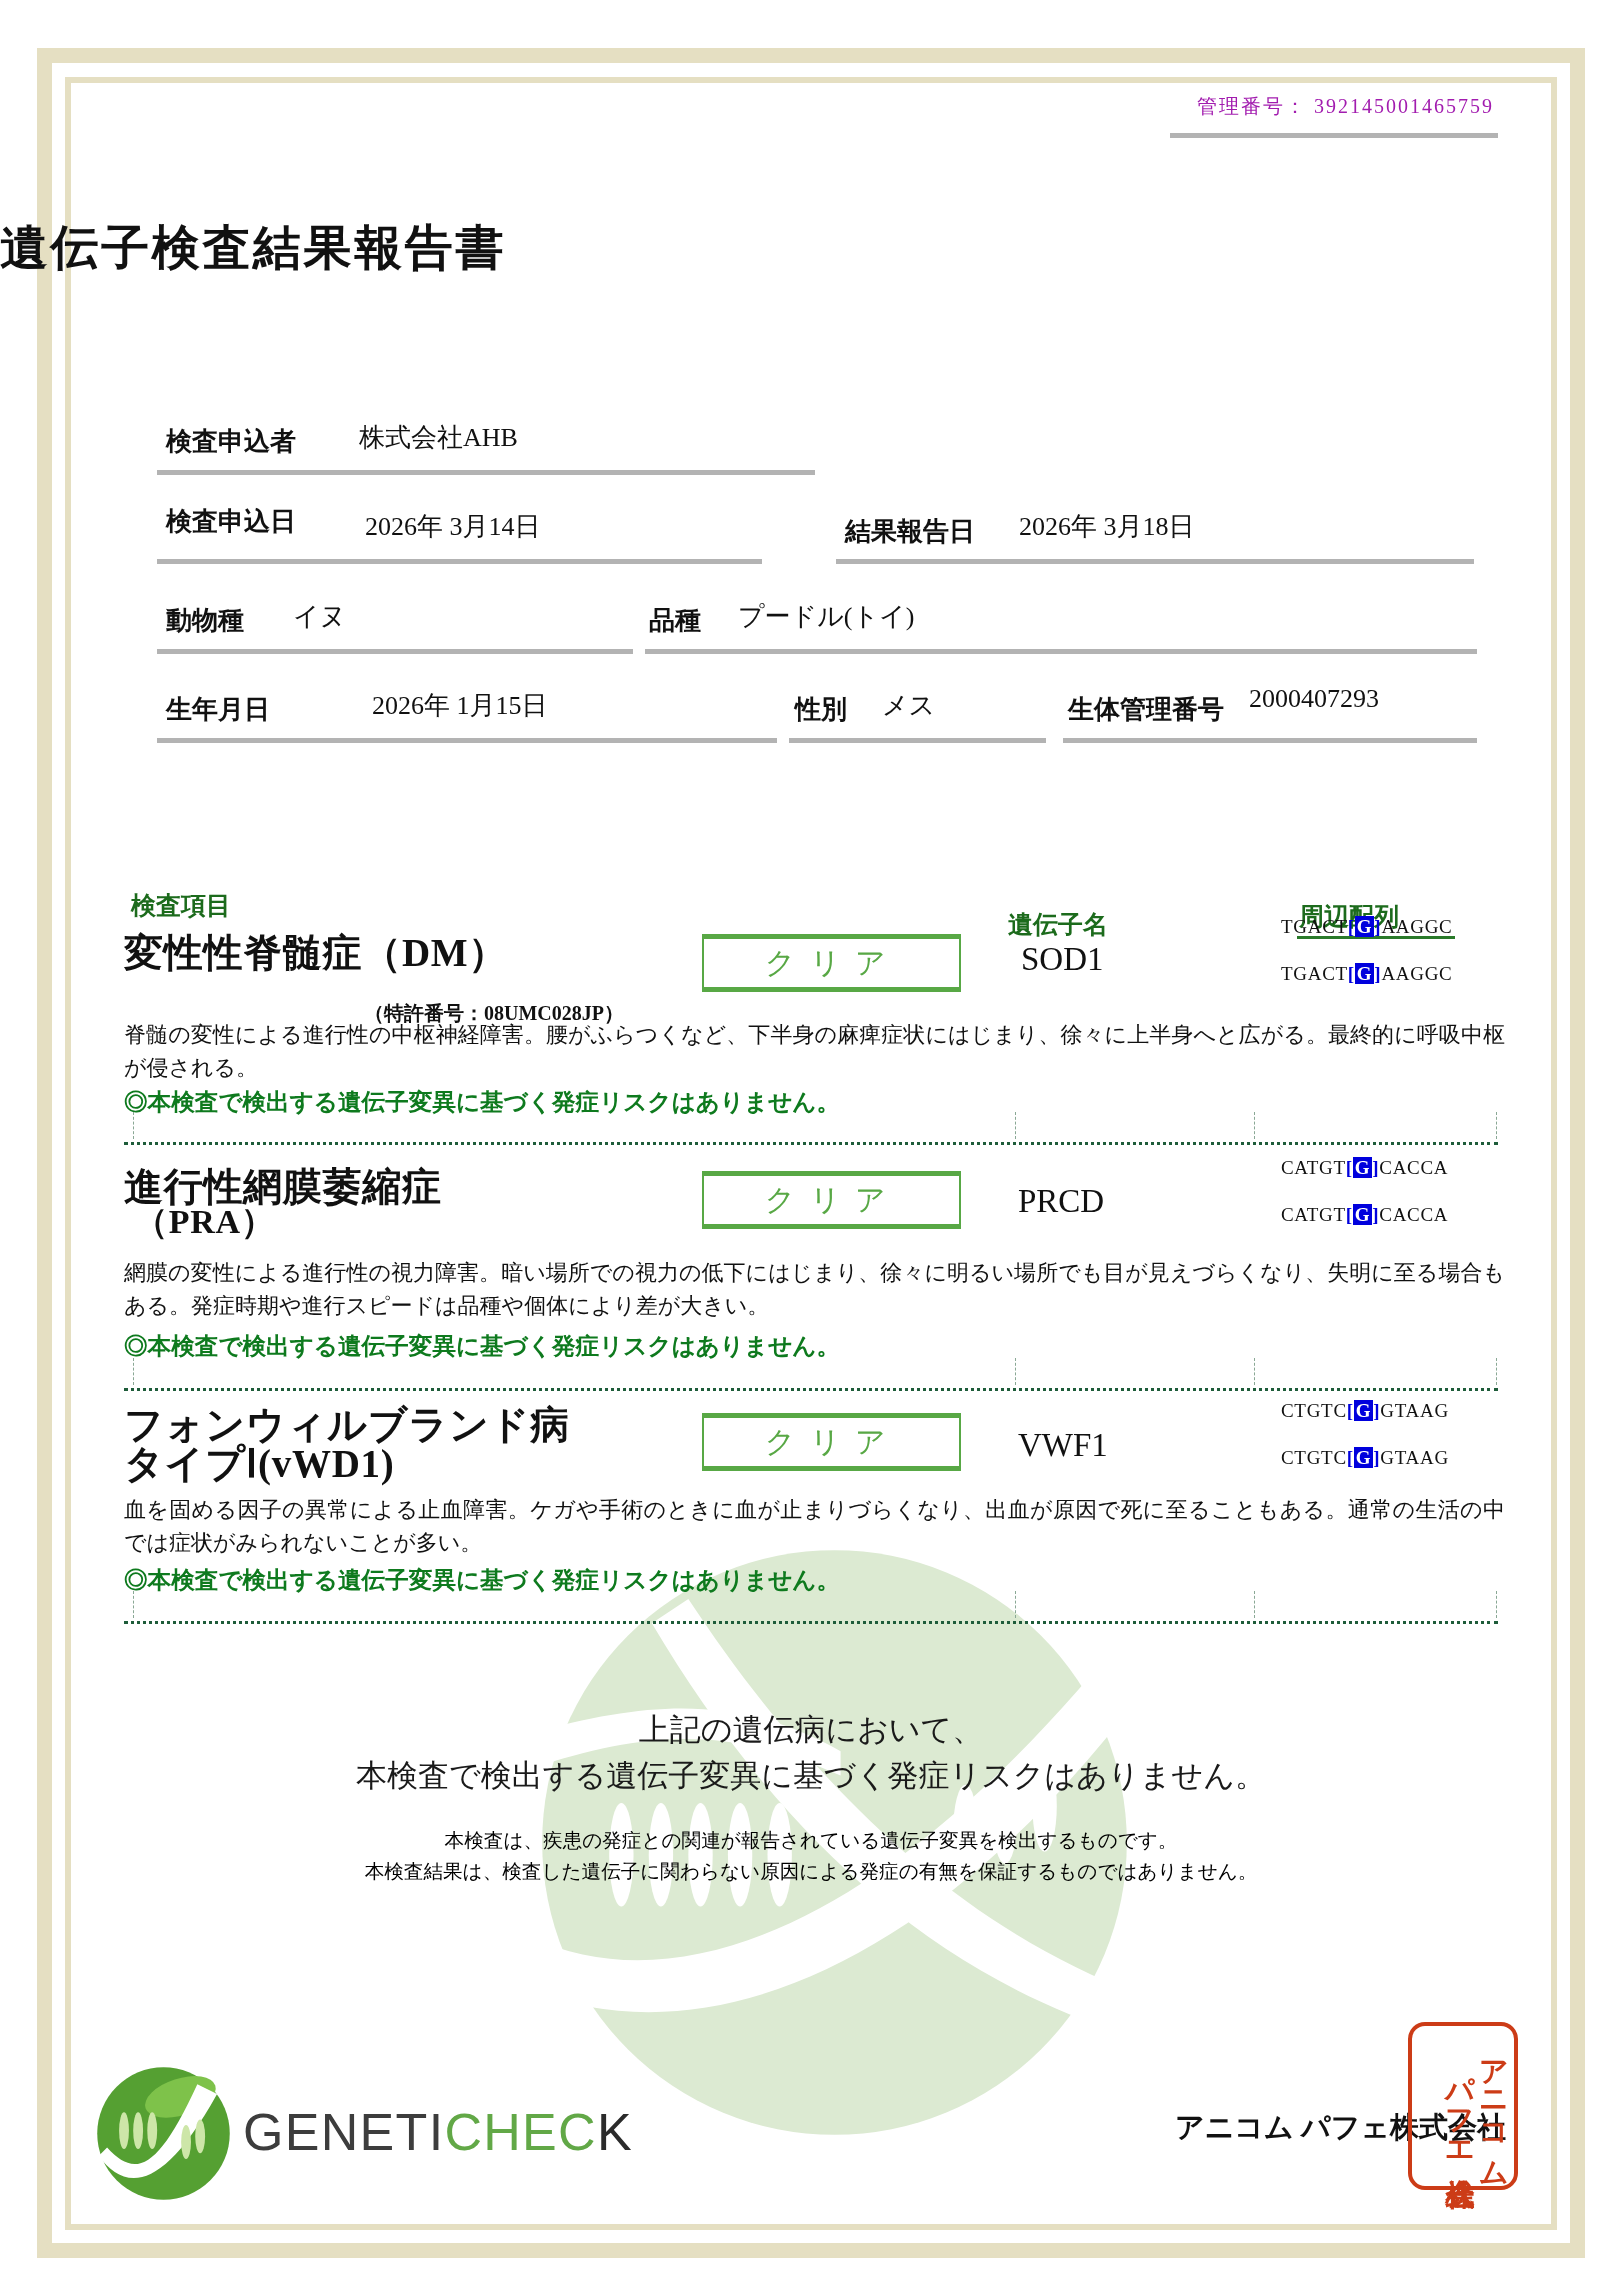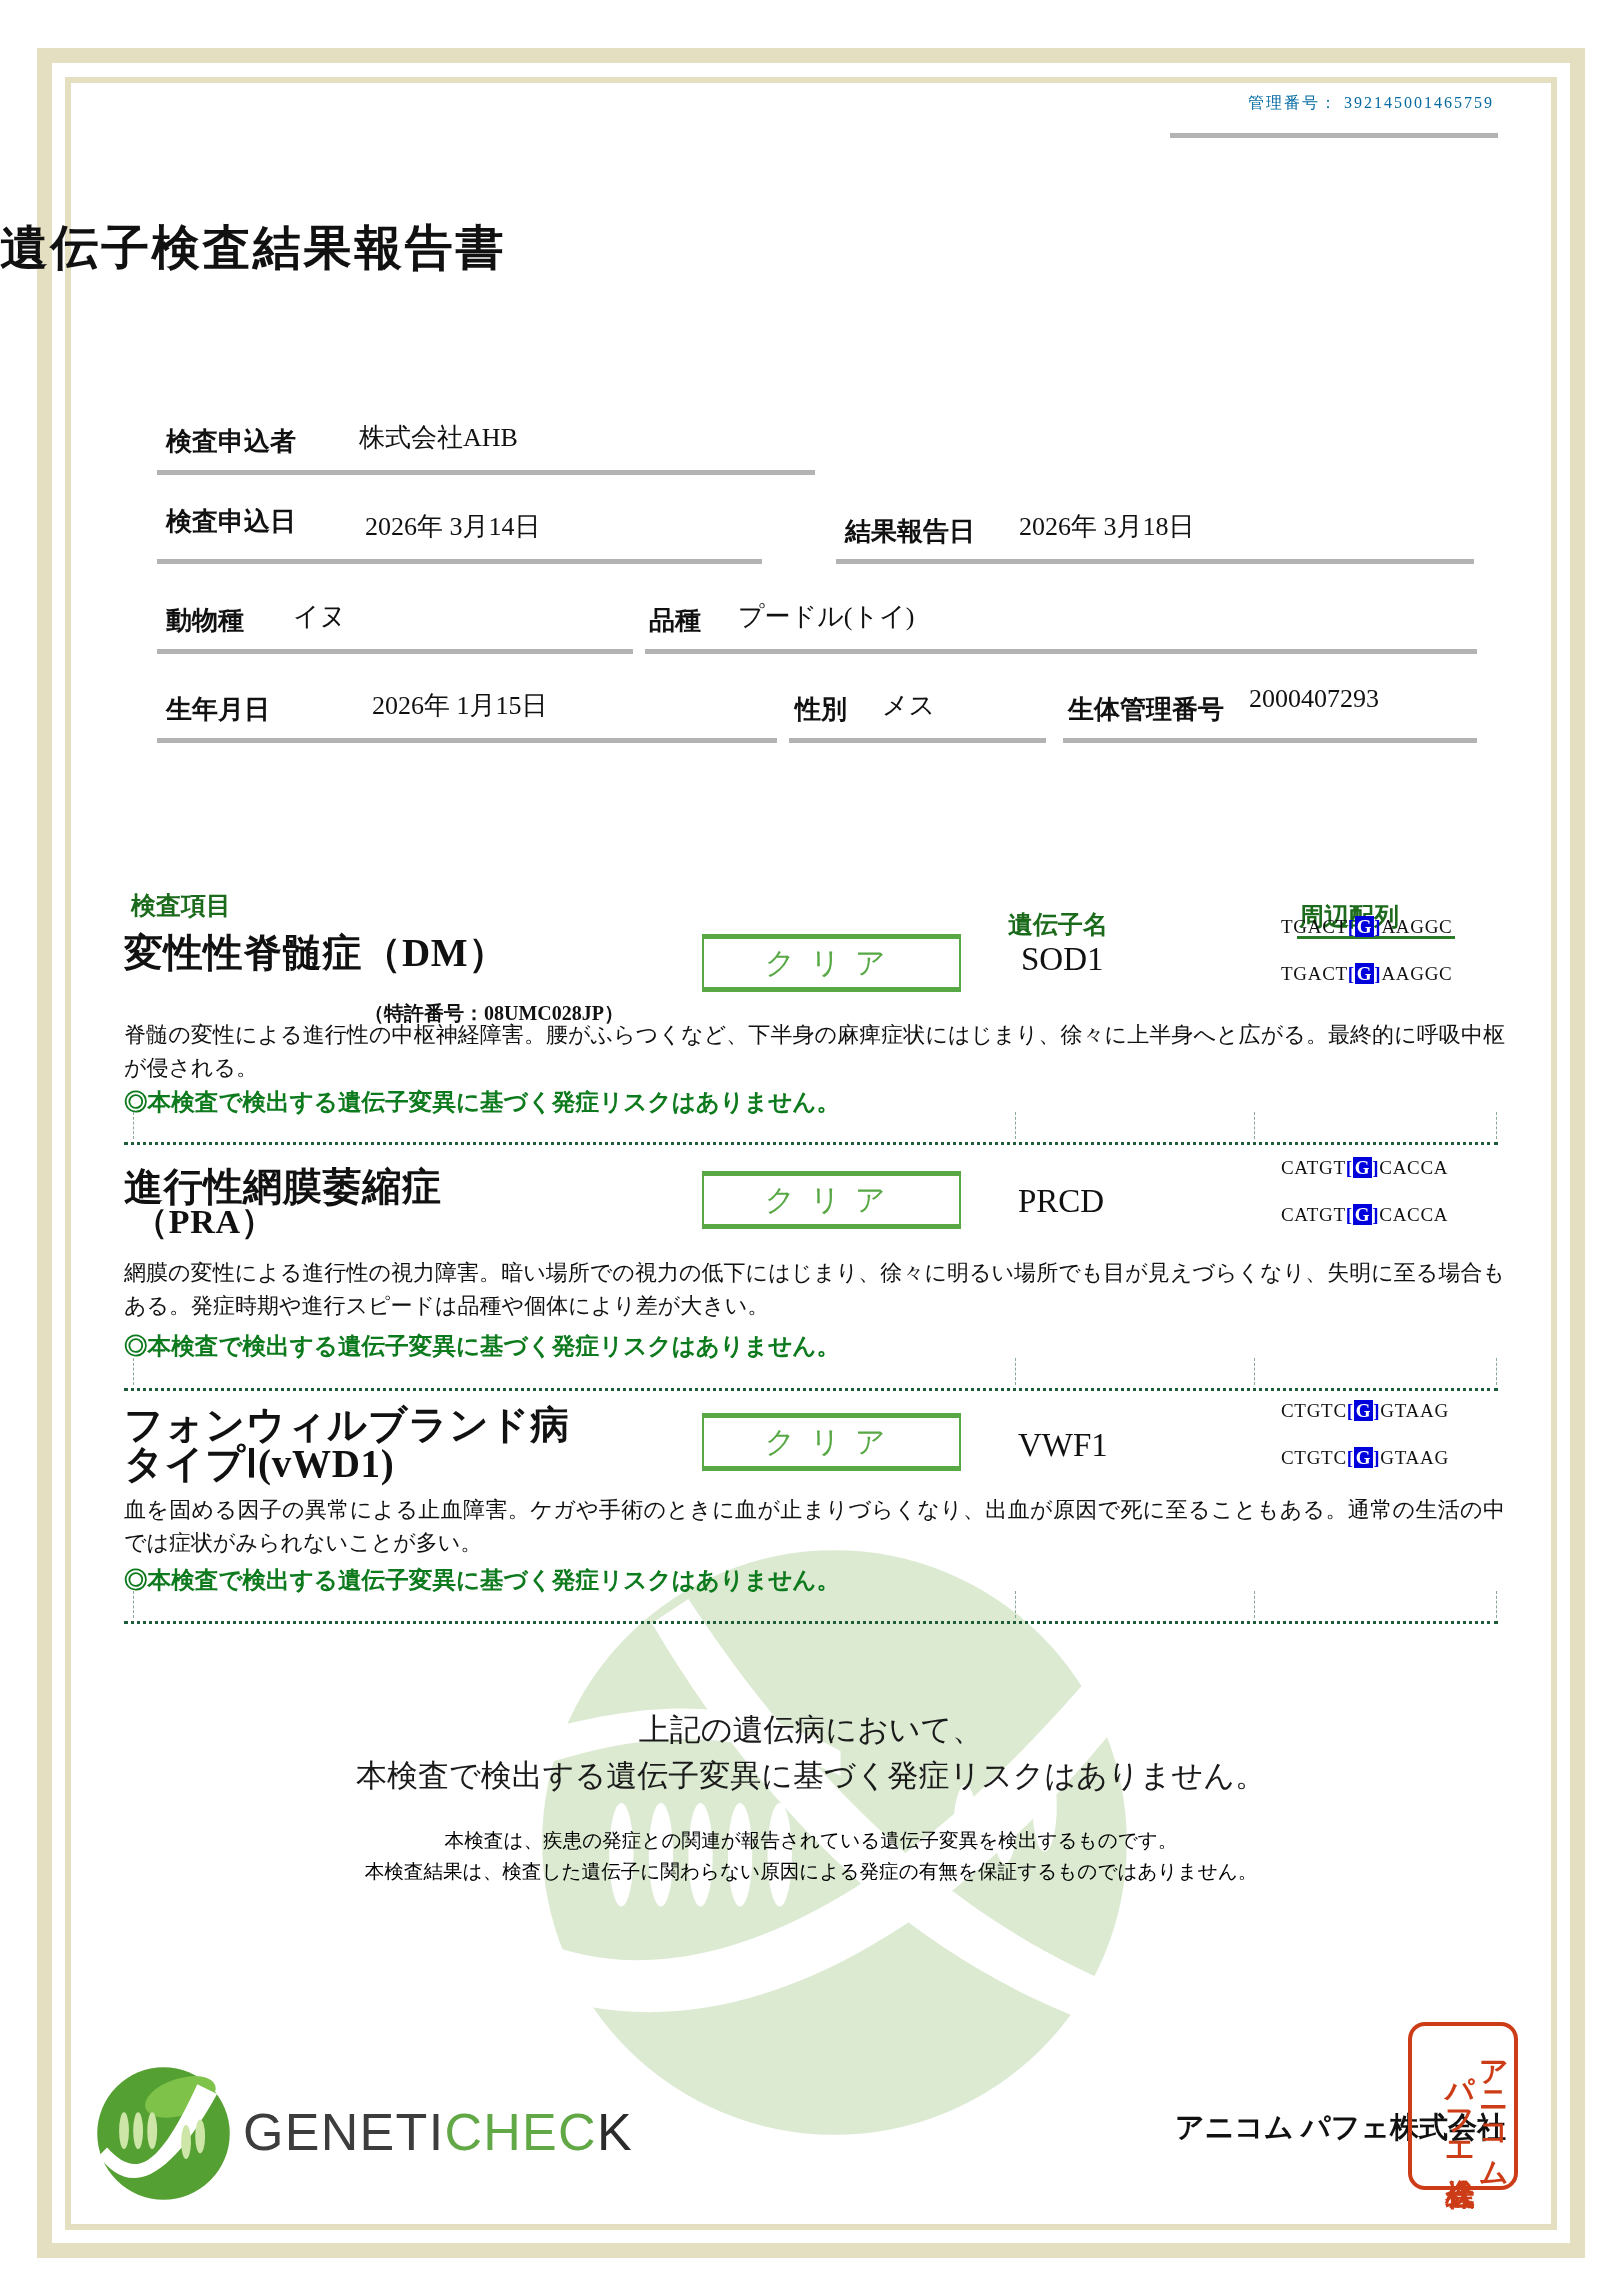--- a/index.html
+++ b/index.html
@@ -7,21 +7,21 @@
     width:1622px;height:2295px;position:relative;background:#ffffff;overflow:hidden;
     font-family:"Liberation Serif",serif;color:#111;
   }
   .abs{position:absolute;}
   .sans{font-family:"Liberation Sans",sans-serif;}
 
   
   .frame-outer{position:absolute;top:48px;left:37px;right:37px;bottom:37px;border:15px solid #e5dfc2;}
   .frame-inner{position:absolute;top:77px;left:65px;right:65px;bottom:65px;border:6.5px solid #e5dfc2;}
 
-  .ctrl{font-size:16px;color:#0369a1;letter-spacing:2px;}
+  .ctrl{font-size:20px;color:#a21caf;letter-spacing:2px;}
   .ctrl-line{height:4.6px;background:#b3b3b3;}
 
   .doc-title{width:100%;text-align:left;font-size:48px;font-weight:bold;letter-spacing:2.6px;}
 
   .flabel{font-size:26px;font-weight:bold;white-space:nowrap;}
   .fvalue{font-size:26px;white-space:nowrap;}
   .uline{height:4.6px;background:#b3b3b3;}
 
   .green-h{color:#1c6b1c;font-weight:bold;font-size:25px;white-space:nowrap;}
   .col-seq-uline{height:2.6px;background:#2a7a2a;}

